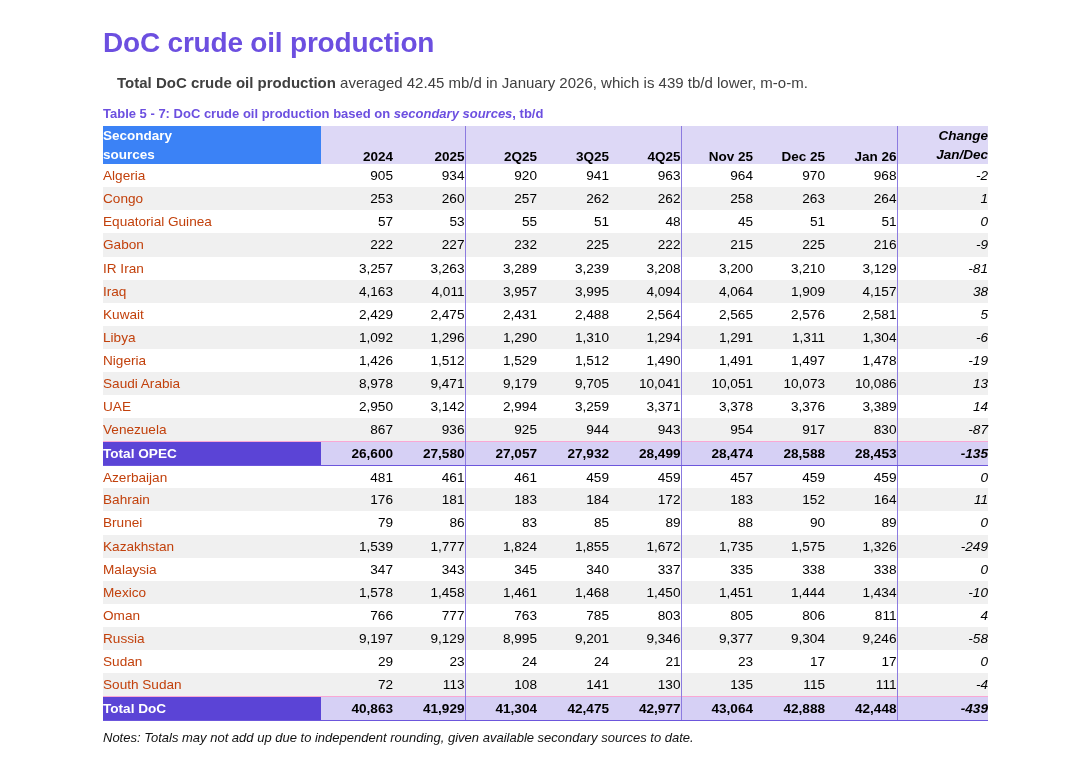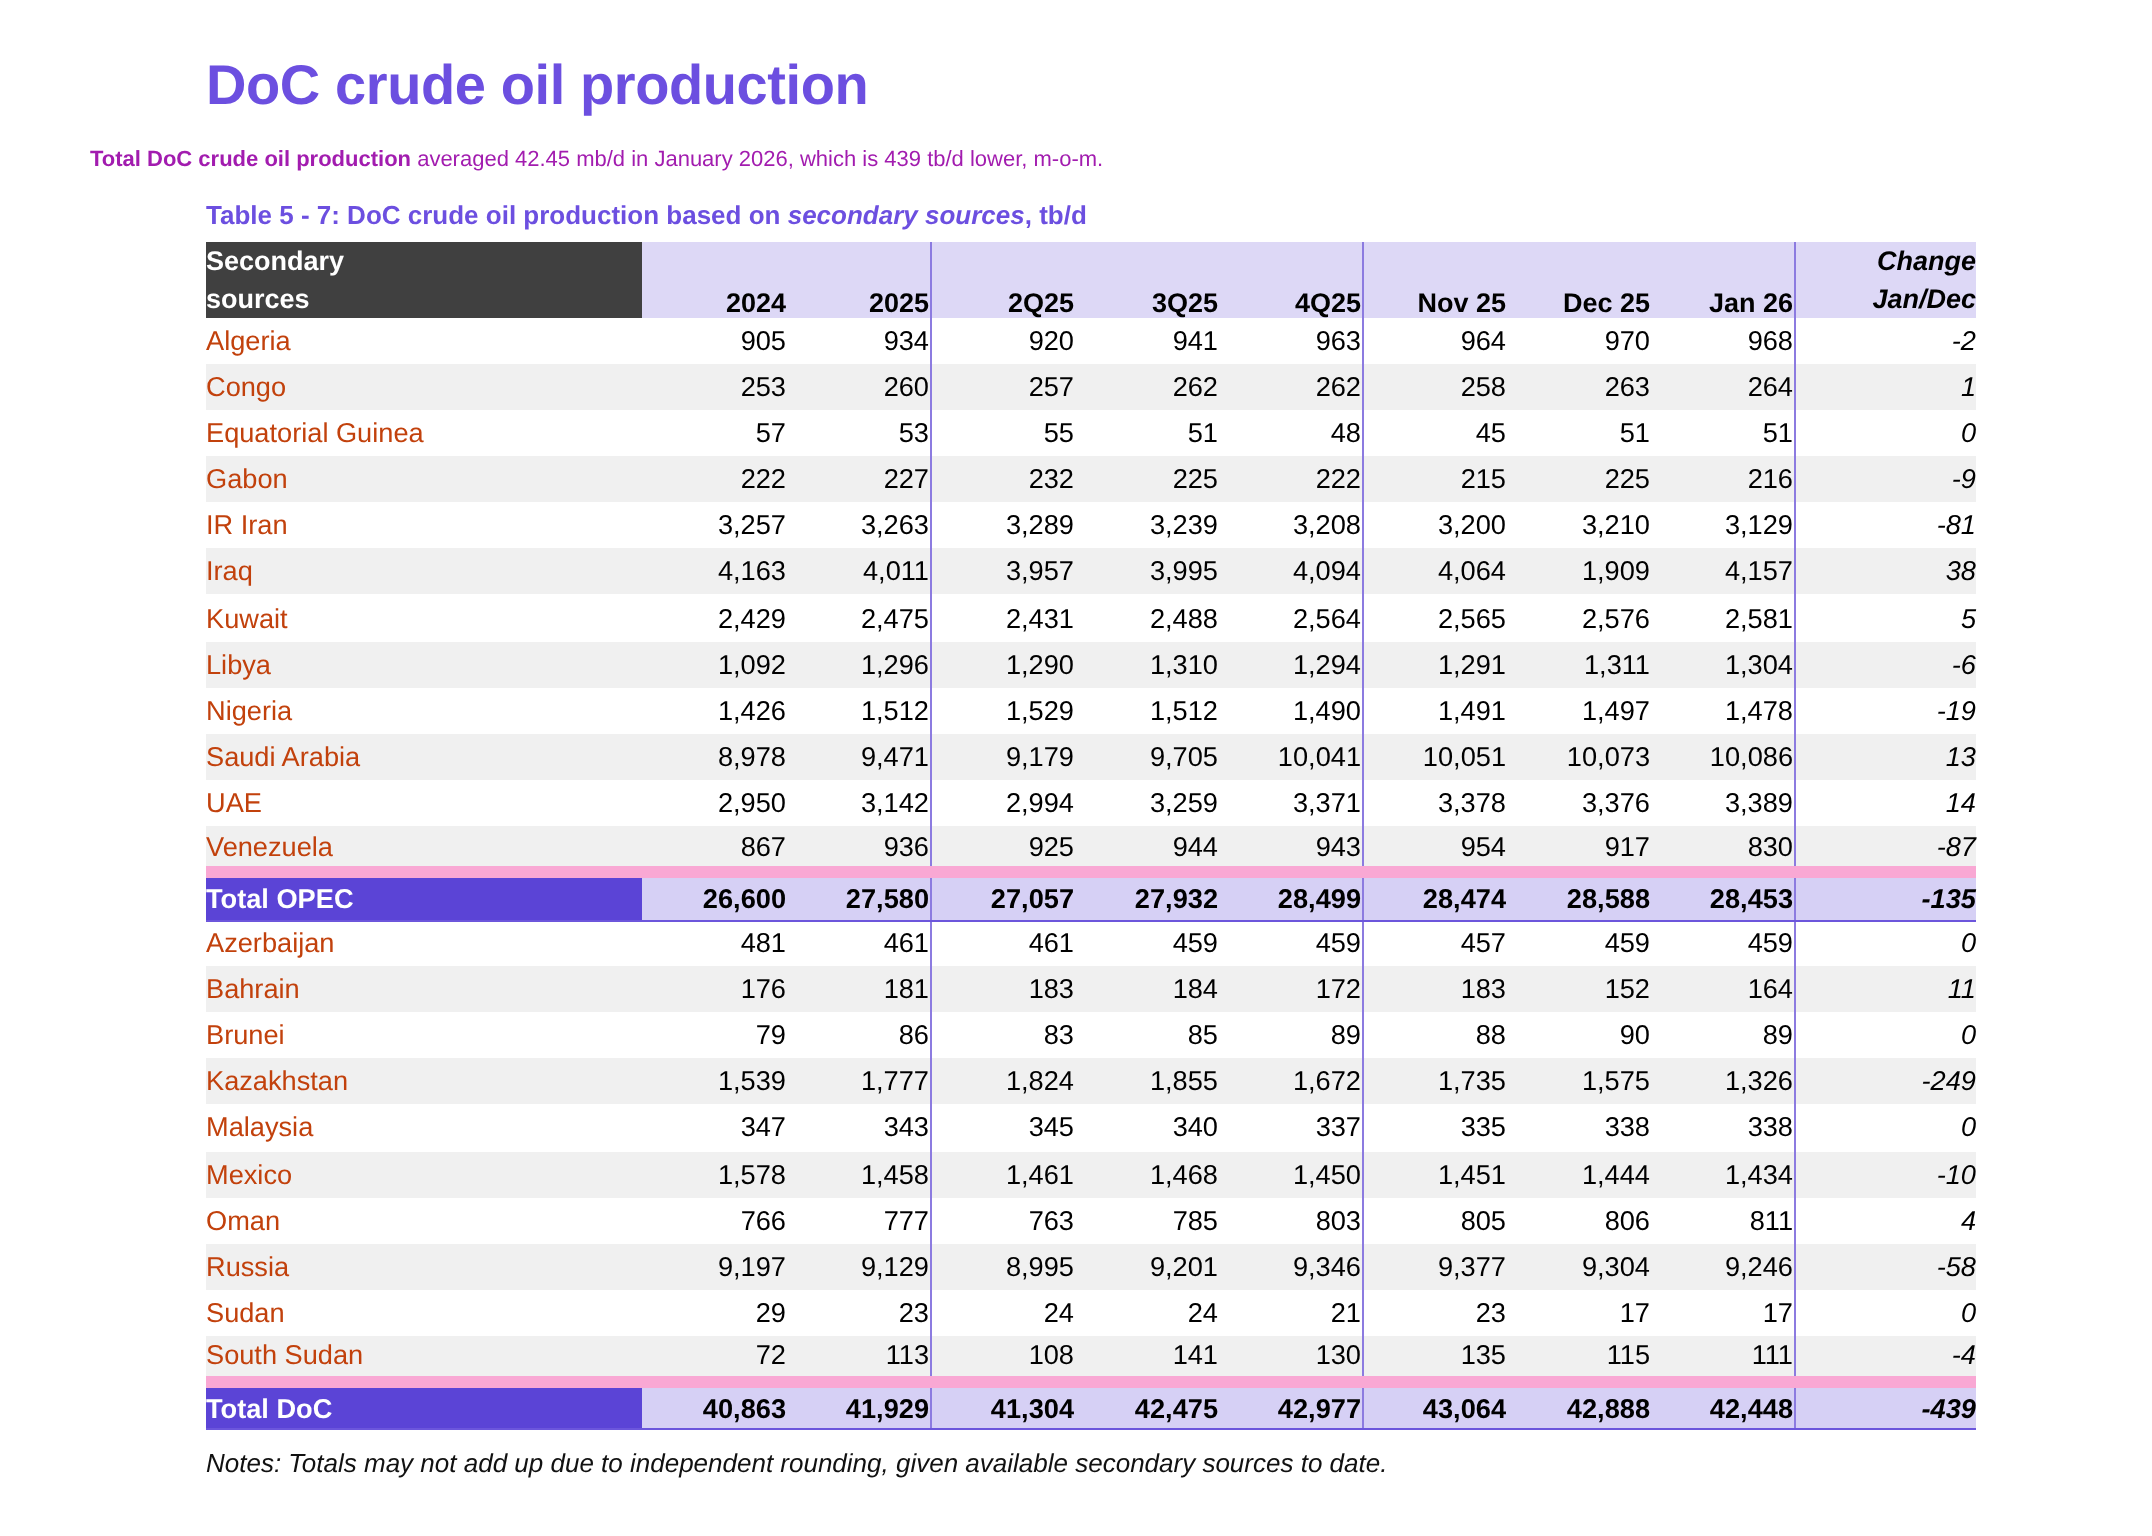--- a/index.html
+++ b/index.html
@@ -25,24 +25,24 @@
   
   .doc-title {
     font-size: 28px;
     font-weight: bold;
     color: #6C4FE0;
     letter-spacing: -0.2px;
     margin: 8px 0 0 103px;
     line-height: 1.18;
   }
   .subtitle {
-    margin: 14px 0 0 45px;
-    font-size: 11px;
+    margin: 14px 0 0 117px;
+    font-size: 15px;
     line-height: 1.3;
-    color: #a21caf;
+    color: #404040;
   }
   .subtitle .bold { font-weight: bold; }
 
   .table-caption {
     margin: 13px 0 0 103px;
     font-size: 13px;
     font-weight: bold;
     color: #6C4FE0;
     line-height: 1.2;
   }
@@ -76,21 +76,21 @@
     background: #DDD8F6;
     color: #000000;
     font-weight: bold;
     font-size: 13.5px;
     text-align: right;
     padding-right: 9px;
     vertical-align: bottom;
     height: 23px;
   }
   th.hdr-name {
-    background: #404040;
+    background: #3b82f6;
     color: #ffffff;
     text-align: left;
     padding-left: 7px;
     font-weight: bold;
     vertical-align: top;
   }
   th.hdr-chg {
     font-style: italic;
     text-align: right;
     padding-right: 8px;
@@ -133,21 +133,21 @@
     background: #D6D0F5;
     font-weight: bold;
   }
   tr.total td.name {
     background: #5B44D6;
     color: #ffffff;
     font-weight: bold;
   }
   tr.total td.num { font-weight: bold; }
   tr.total td.chg { font-weight: bold; font-style: italic; }
-  tr.total.topline td { border-top: 6px solid #f9a8d4; }
+  tr.total.topline td { border-top: 1px solid #f9a8d4; }
   tr.total.botline td { border-bottom: 1px solid #6C56DC; }
 
   
   .notes {
     margin: 7px 0 0 103px;
     font-size: 13px;
     font-style: italic;
     color: #111;
     line-height: 1.55;
   }

